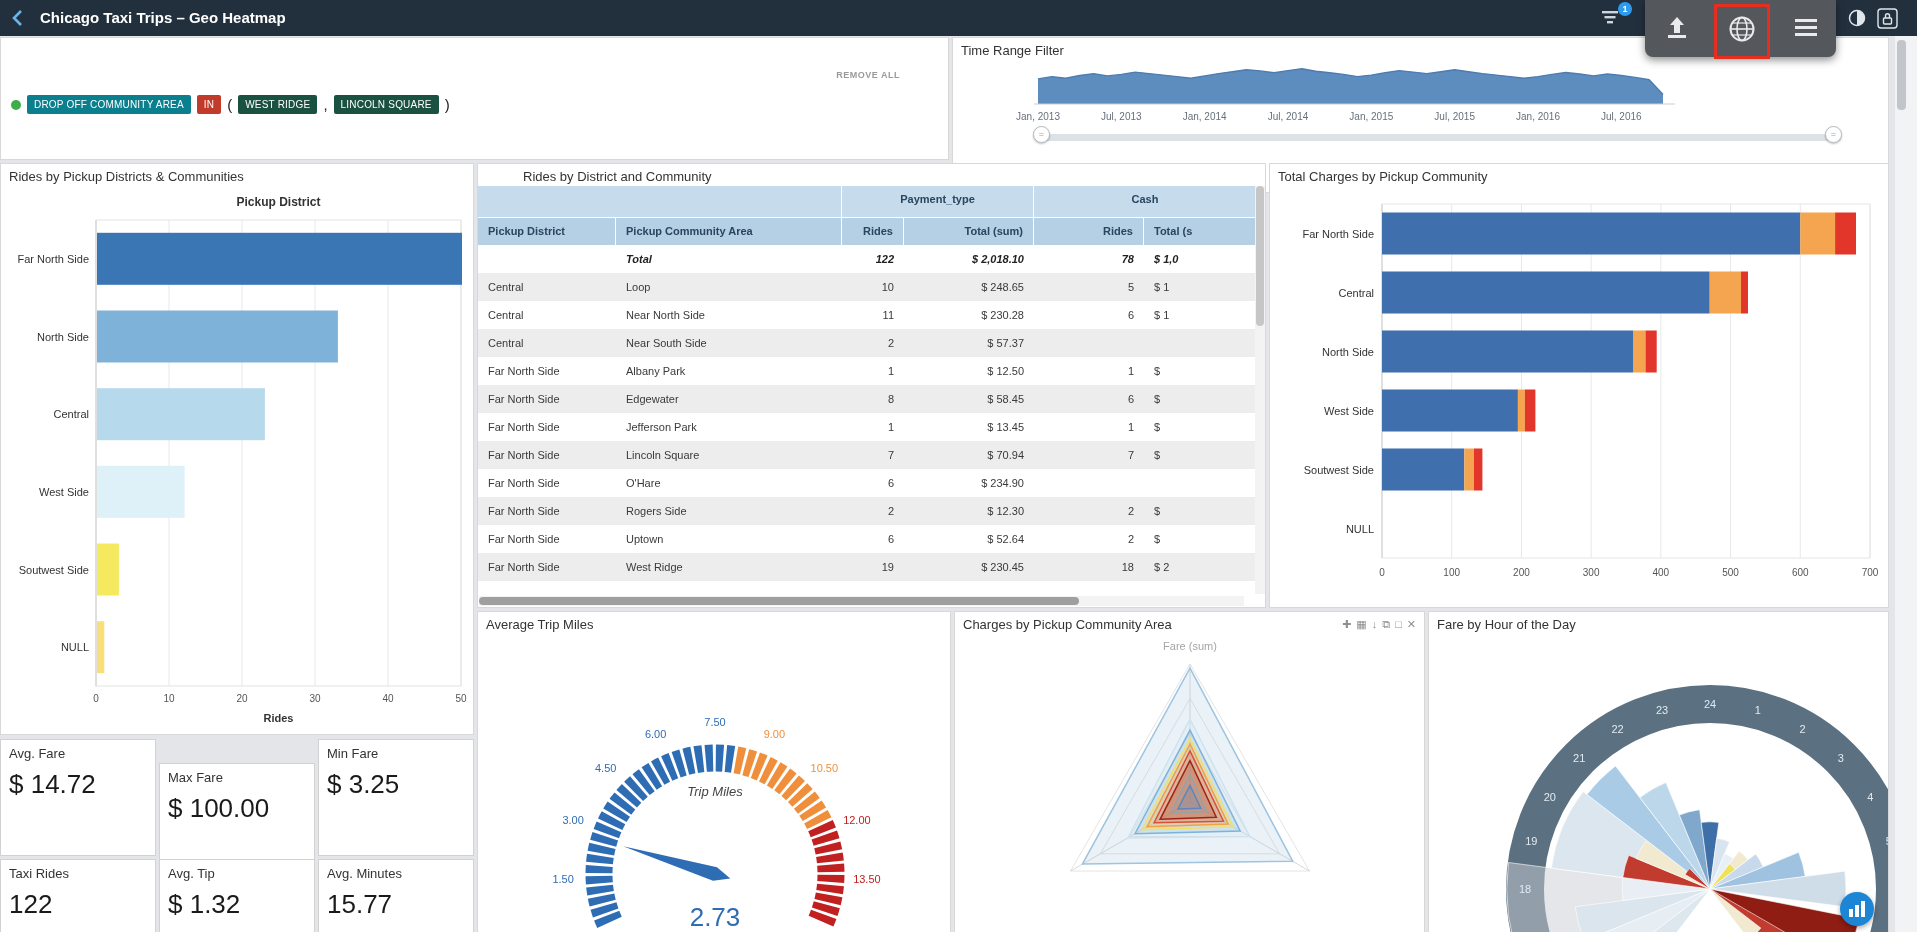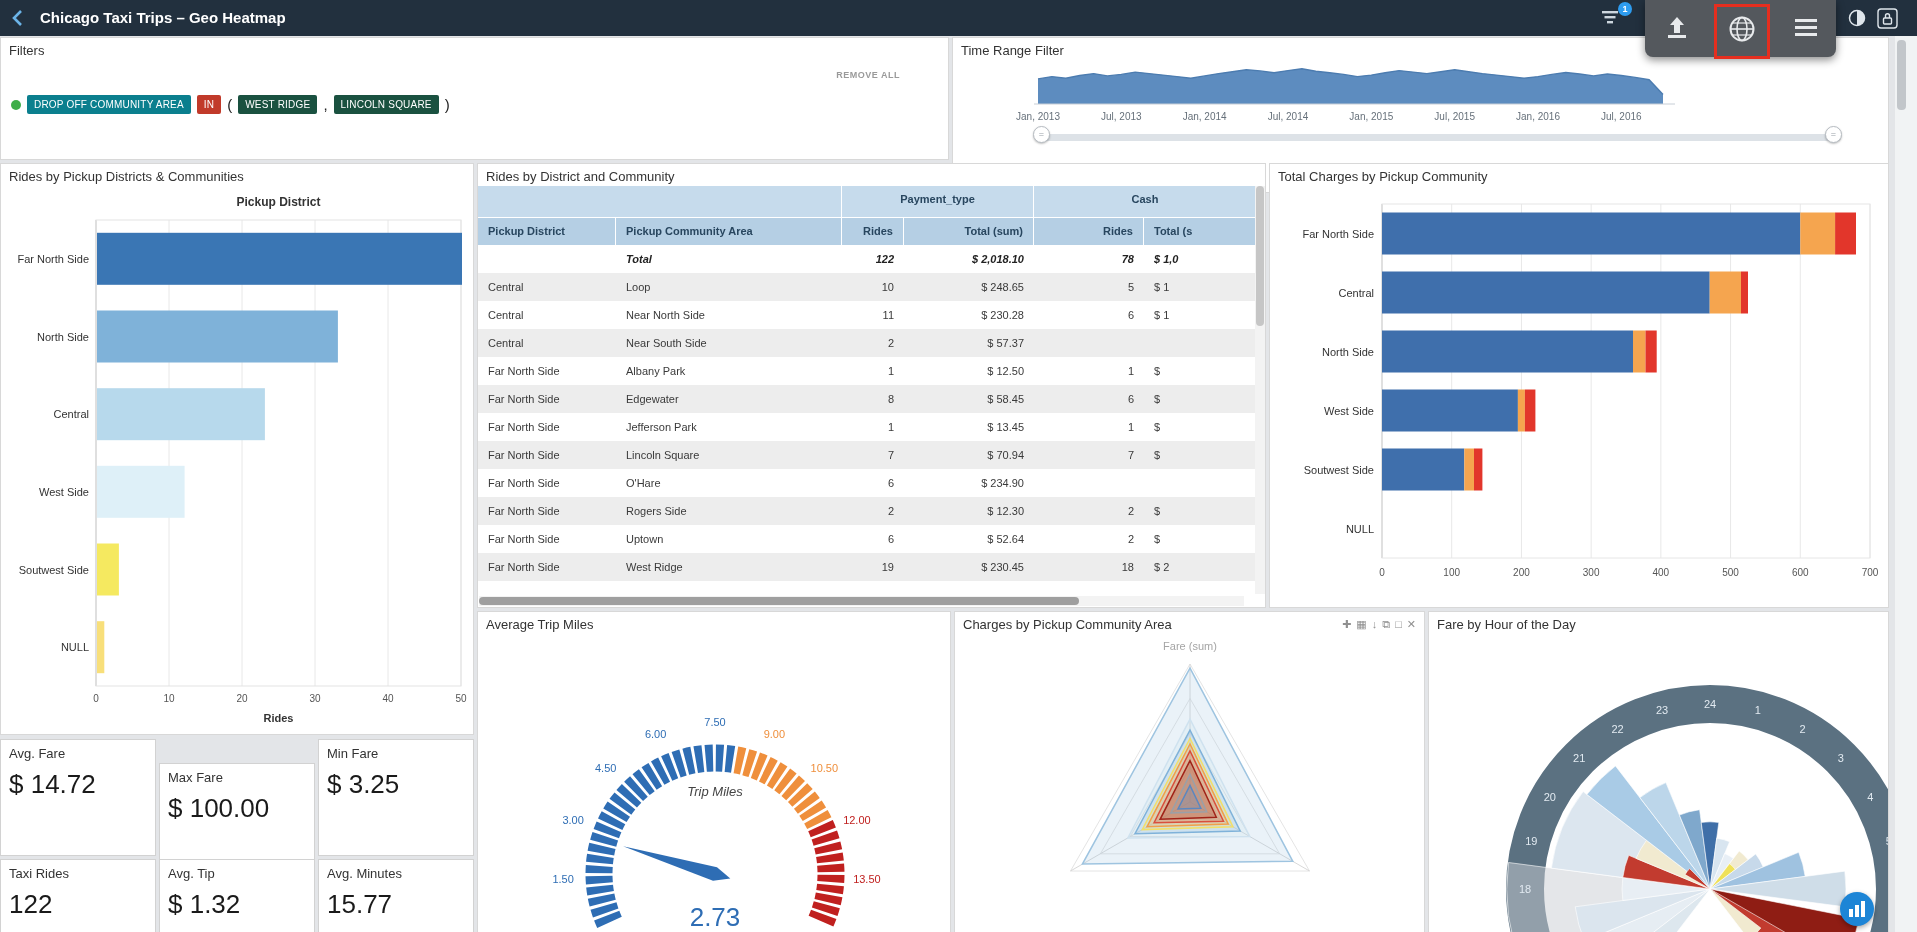--- a/index.html
+++ b/index.html
@@ -17,21 +17,21 @@
   .ft-icon{position:absolute;top:14px;}
   .red-box{position:absolute;left:1714px;top:4px;width:50px;height:49px;border:3px solid #e62e1f;z-index:41;}
   .hdr-moon{position:absolute;left:1848px;top:9px;}
   .hdr-lock{position:absolute;left:1877px;top:8px;}
   
   .panel{position:absolute;background:#fff;border:1px solid #d8d8d8;box-sizing:border-box;}
   .panel-title{font-size:13px;color:#333;padding:5px 8px 0 8px;height:17px;white-space:nowrap;overflow:hidden;}
   #panel-filters{left:0;top:37px;width:949px;height:123px;}
   #panel-time{left:952px;top:37px;width:937px;height:156px;}
   #panel-bar{left:0;top:163px;width:474px;height:572px;}
-  #panel-table{left:477px;top:163px;width:789px;height:445px;}
+  #panel-table{left:477px;top:163px;width:789px;height:445px;padding-left:37px;}
   #panel-stacked{left:1269px;top:163px;width:620px;height:445px;}
   #panel-gauge{left:477px;top:611px;width:474px;height:330px;}
   #panel-radar{left:954px;top:611px;width:471px;height:330px;}
   #panel-rose{left:1428px;top:611px;width:461px;height:330px;}
   .chart-svg{position:absolute;left:0;top:22px;}
   
   .remove-all{position:absolute;right:48px;top:32px;font-size:9px;color:#9a9a9a;font-weight:bold;letter-spacing:.5px;cursor:pointer;}
   .filter-row{position:absolute;left:10px;top:57px;display:flex;align-items:center;gap:6px;}
   .fdot{width:10px;height:10px;border-radius:50%;}
   .chip{color:#fff;font-size:10px;font-weight:normal;padding:4px 7px;border-radius:2px;letter-spacing:.2px;cursor:pointer;white-space:nowrap;}
@@ -127,21 +127,20 @@
       <svg width="26" height="26" viewBox="0 0 26 26">
         <rect x="2" y="5" width="22" height="3" fill="#e8eaec"></rect>
         <rect x="2" y="12" width="22" height="3" fill="#e8eaec"></rect>
         <rect x="2" y="19" width="22" height="3" fill="#e8eaec"></rect>
       </svg>
     </span>
   </div>
   <div class="red-box"></div>
 
   <div class="panel" id="panel-filters">
-    <div class="panel-title">Filters</div>
     <div class="remove-all">REMOVE ALL</div>
     <div class="filter-row">
       <span class="fdot" id="fdot" style="background: rgb(63, 174, 73);"></span>
       <span class="chip" id="chip-field" style="background: rgb(11, 127, 142);">DROP OFF COMMUNITY AREA</span>
       <span class="chip" id="chip-op" style="background: rgb(193, 58, 42);">IN</span>
       <span class="paren">(</span>
       <span class="chip chip-val" style="background: rgb(26, 81, 64);">WEST RIDGE</span>
       <span class="paren">,</span>
       <span class="chip chip-val" style="background: rgb(26, 81, 64);">LINCOLN SQUARE</span>
       <span class="paren">)</span>

